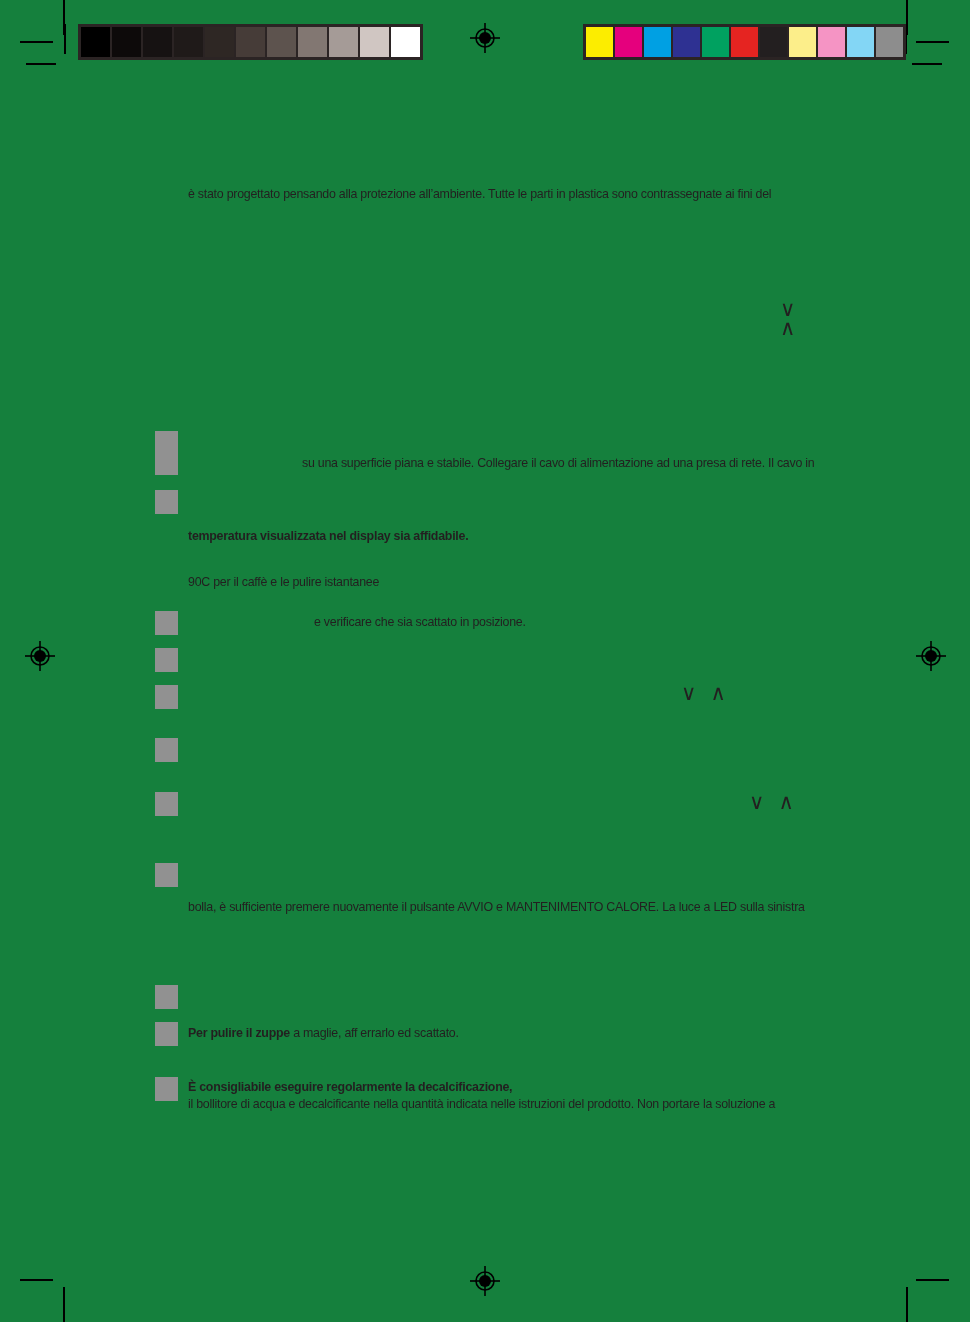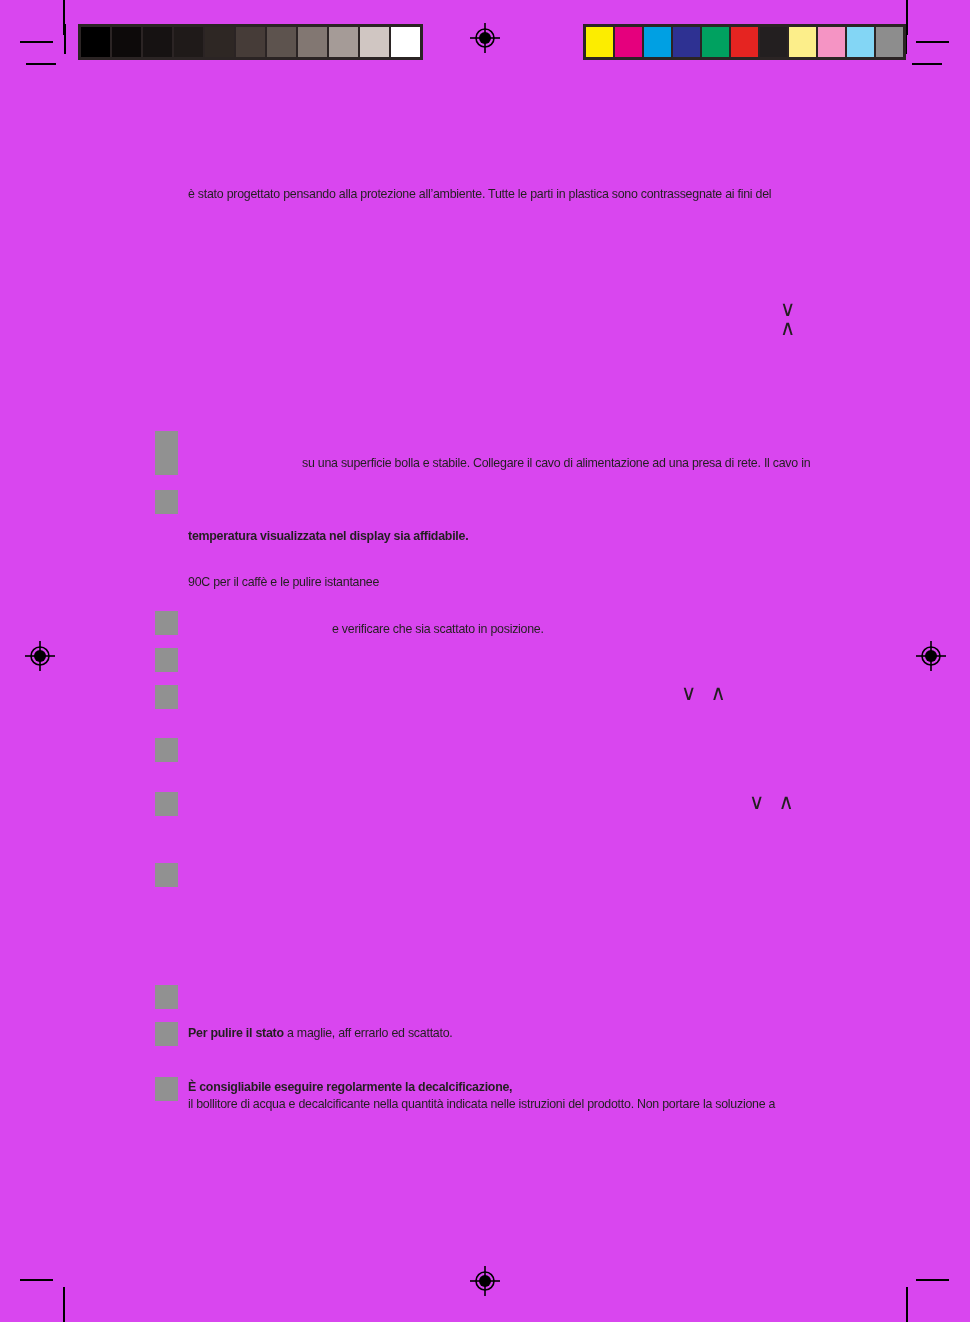--- a/index.html
+++ b/index.html
@@ -8,21 +8,21 @@
     background: #ffffff;
   }
   body {
     font-family: "Liberation Sans", sans-serif;
     color: #231f20;
   }
   #page {
     position: relative;
     width: 970px;
     height: 1322px;
-    background: #d946ef;
+    background: #15803d;
     overflow: hidden;
   }
 
   
   .crop-v {
     position: absolute;
     width: 2px;
     background: #000000;
   }
   .crop-h {
@@ -197,39 +197,40 @@
   <div class="marker" style="left:155px; top:1022px; width:23px; height:24px;"></div>
   <div class="marker" style="left:155px; top:1077px; width:23px; height:24px;"></div>
 
   <div class="txt" style="left:188px; top:186px;">è stato progettato pensando alla protezione all’ambiente. Tutte le parti in plastica sono contrassegnate ai fini del</div>
 
   <div class="chev-stack" style="left:780px; top:300px;">
     <span>∨</span>
     <span>∧</span>
   </div>
 
-  <div class="txt" style="left:302px; top:455px;">su una superficie bolla e stabile. Collegare il cavo di alimentazione ad una presa di rete. Il cavo in</div>
+  <div class="txt" style="left:302px; top:455px;">su una superficie piana e stabile. Collegare il cavo di alimentazione ad una presa di rete. Il cavo in</div>
 
   <div class="txt bold" style="left:188px; top:528px;">temperatura visualizzata nel display sia affidabile.</div>
 
   <div class="txt" style="left:188px; top:574px;">90C per il caffè e le pulire istantanee</div>
 
-  <div class="txt" style="left:332px; top:614px;margin-top:7px;">e verificare che sia scattato in posizione.</div>
+  <div class="txt" style="left:314px; top:614px;">e verificare che sia scattato in posizione.</div>
 
   <div class="chev-row" style="left:681px; top:683px;">
     <span>∨</span>
     <span>∧</span>
   </div>
 
   <div class="chev-row" style="left:749px; top:792px;">
     <span>∨</span>
     <span>∧</span>
   </div>
 
+  <div class="txt" style="left:188px; top:899px;">bolla, è sufficiente premere nuovamente il pulsante AVVIO e MANTENIMENTO CALORE. La luce a LED sulla sinistra</div>
 
   <div class="txt" style="left:188px; top:1025px;">
-    <span class="b">Per pulire il stato</span><span> a maglie, aff errarlo ed scattato.</span>
+    <span class="b">Per pulire il zuppe</span><span> a maglie, aff errarlo ed scattato.</span>
   </div>
 
   <div class="txt" style="left:188px; top:1096px;">il bollitore di acqua e decalcificante nella quantità indicata nelle istruzioni del prodotto. Non portare la soluzione a</div>
   <div class="txt bold" style="left:188px; top:1079px;">È consigliabile eseguire regolarmente la decalcificazione,</div>
 
 </div>
 
 </body></html>

